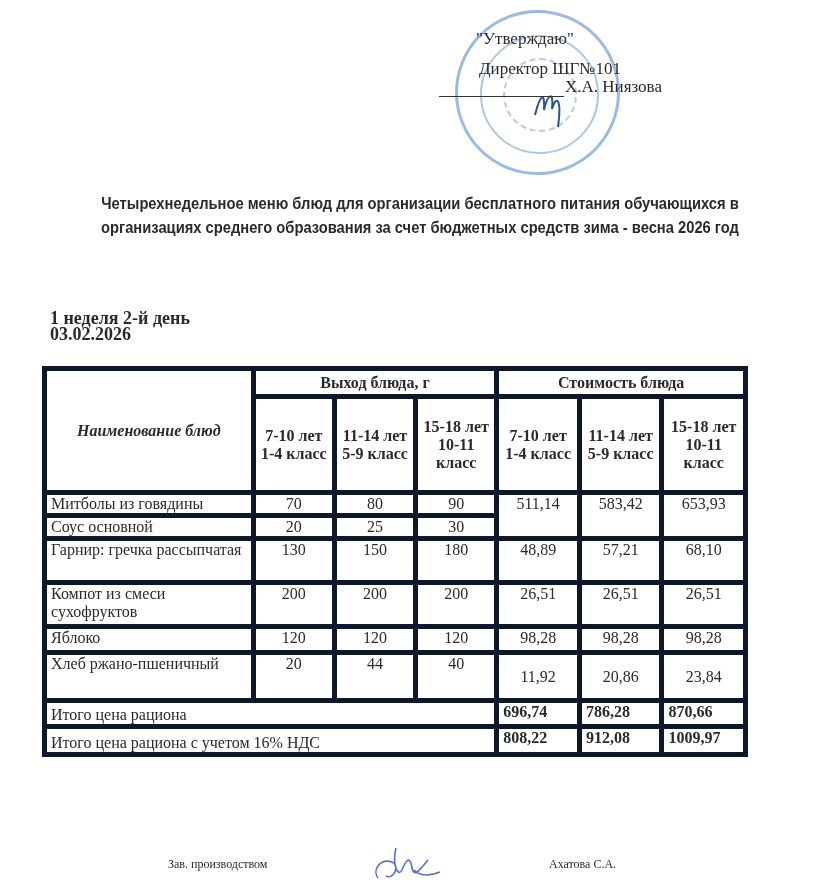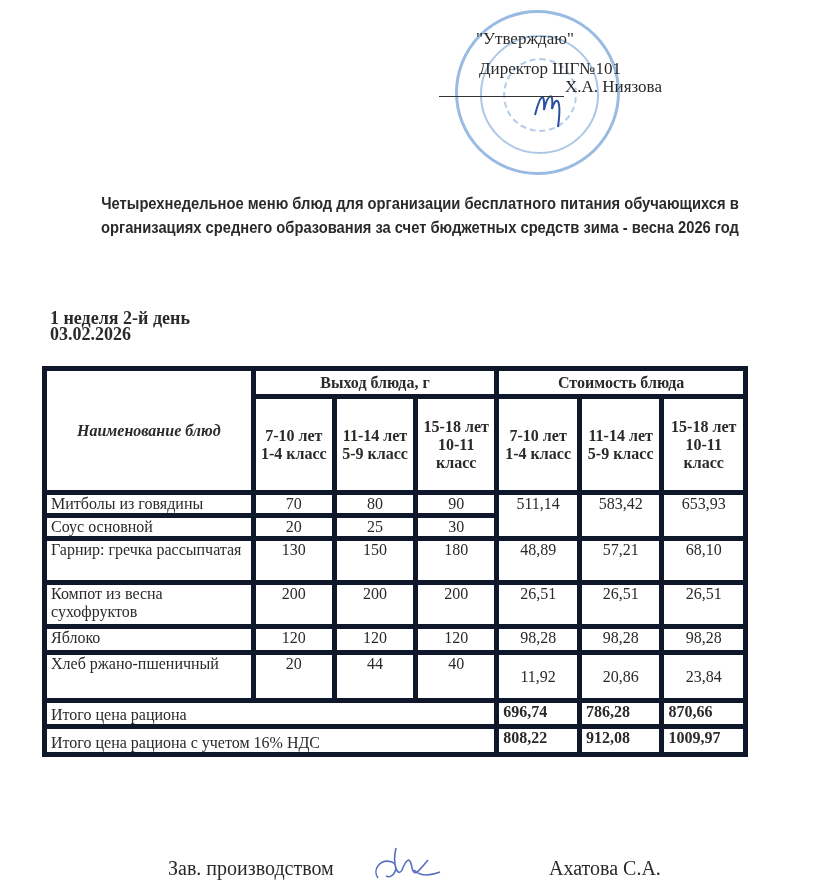--- a/index.html
+++ b/index.html
@@ -16,21 +16,21 @@
     .title { position: absolute; left: 20px; top: 192px; width: 800px; text-align: center; font-family: "Liberation Sans", sans-serif; font-weight: bold; font-size: 16px; line-height: 24px; transform: scaleX(0.92); transform-origin: center top; }
     .day { position: absolute; left: 50px; top: 310px; font-weight: bold; font-size: 18px; line-height: 16px; }
     table.menu { position: absolute; left: 42px; top: 366px; border-collapse: collapse; font-size: 16px; width: 706px; }
     table.menu td, table.menu th { border: 5px solid #0f172a; padding: 0 4px; vertical-align: top; }
     table.menu th { font-weight: bold; text-align: center; vertical-align: middle; line-height: 18px; }
     .c-name { width: 208px; font-style: italic; }
     .c-w { width: 72px; }
     .c-p { width: 73px; }
     td.num { text-align: center; }
     td.bold { font-weight: bold; }
-    .foot { position: absolute; top: 857px; font-size: 20px; }
+    .foot { position: absolute; top: 857px; font-size: 12px; }
     .sig2 { position: absolute; left: 370px; top: 840px; width: 75px; height: 45px; }
   </style>
 </head>
 <body>
 
 <div class="stamp"></div>
 <svg class="sig1" viewBox="0 0 40 45">
     <path d="M5 30 C10 10, 15 5, 14 25 C18 8, 24 6, 22 24 C26 10, 32 12, 28 42" stroke="#2a4fa0" stroke-width="2" fill="none"></path>
   </svg>
 
@@ -81,21 +81,21 @@
   <tr style="height:44px;">
     <td>Гарнир: гречка рассыпчатая</td>
     <td class="num">130</td>
     <td class="num">150</td>
     <td class="num">180</td>
     <td class="num">48,89</td>
     <td class="num">57,21</td>
     <td class="num">68,10</td>
   </tr>
   <tr style="height:44px;">
-    <td>Компот из весна сухофруктов</td>
+    <td>Компот из смеси сухофруктов</td>
     <td class="num">200</td>
     <td class="num">200</td>
     <td class="num">200</td>
     <td class="num">26,51</td>
     <td class="num">26,51</td>
     <td class="num">26,51</td>
   </tr>
   <tr style="height:26px;">
     <td>Яблоко</td>
     <td class="num">120</td>

